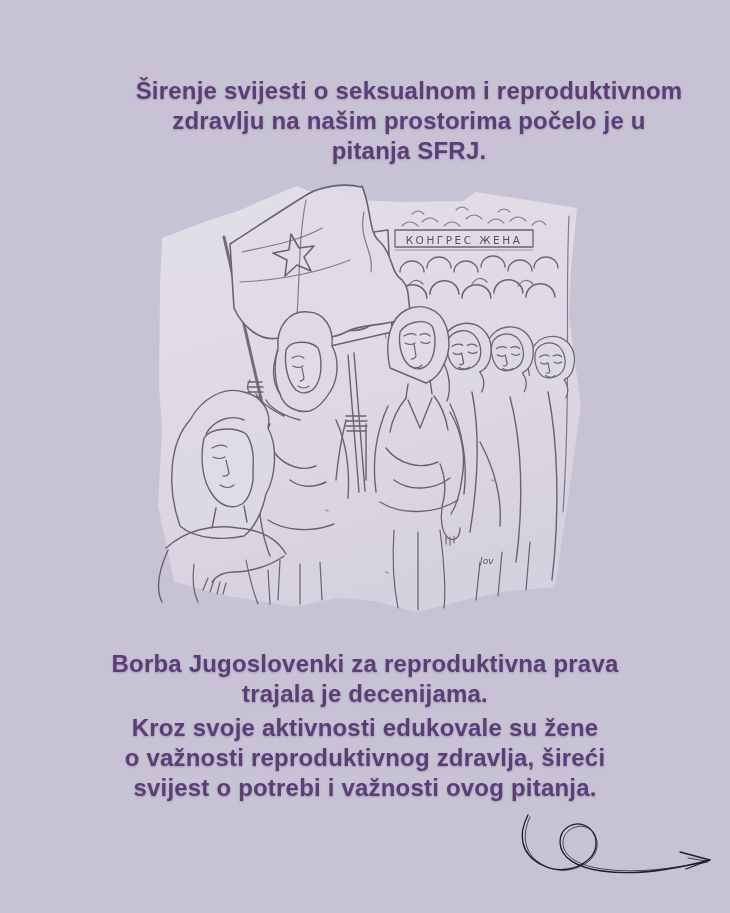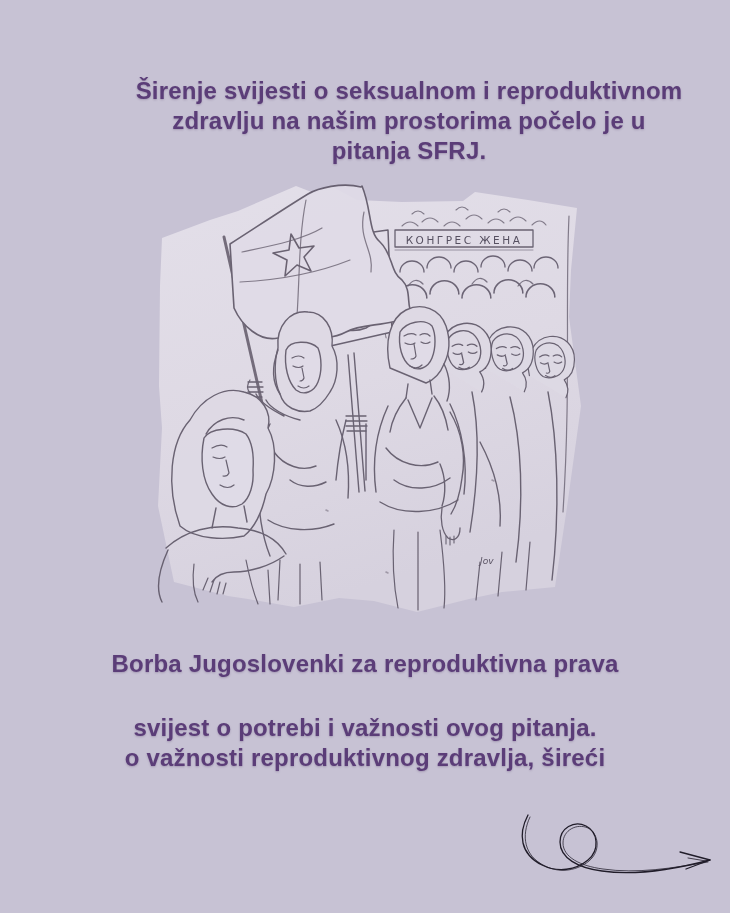--- a/index.html
+++ b/index.html
@@ -197,25 +197,27 @@
       </g>
 
       <text x="314" y="63.5" text-anchor="middle" font-family="DejaVu Sans, sans-serif" font-size="10.5" letter-spacing="2.5" fill="#565061">КОНГРЕС ЖЕНА</text>
 
       <text x="330" y="384" font-family="DejaVu Sans, sans-serif" font-style="italic" font-size="9" fill="#5c5565">Jov</text>
     </svg>
   </div>
 
   <div class="txt para1">
     <div>Borba Jugoslovenki za reproduktivna prava</div>
+    <div>trajala je decenijama.</div>
   </div>
 
   <div class="txt para2">
+    <div>Kroz svoje aktivnosti edukovale su žene</div>
+    <div>o važnosti reproduktivnog zdravlja,  šireći</div>
     <div>svijest o potrebi i važnosti ovog pitanja.</div>
-    <div>o važnosti reproduktivnog zdravlja,  šireći</div>
   </div>
 
   <div class="arrow">
     <svg viewBox="0 0 204 74">
       <g fill="none" stroke="#201c29" stroke-linecap="round" stroke-linejoin="round">
         <path stroke-width="1.3" d="M10,7 C0,26 2,46 24,57 C40,65 58,62 70,52 C82,42 80,24 68,18 C56,12 42,20 42,34 C42,50 60,60 84,63 C118,68 154,62 192,52"></path>
         <path stroke-width="1" opacity="0.75" d="M12,9 C3,28 6,48 27,58 C43,66 60,62 71,53 C83,43 81,26 70,20 C59,15 45,22 45,35 C45,49 62,58 85,61 C119,66 155,60 190,54"></path>
         <path stroke-width="1.3" d="M192,52 L162,44 M192,52 L168,61"></path>
         <path stroke-width="1" opacity="0.8" d="M188,53 L170,50"></path>
       </g>

